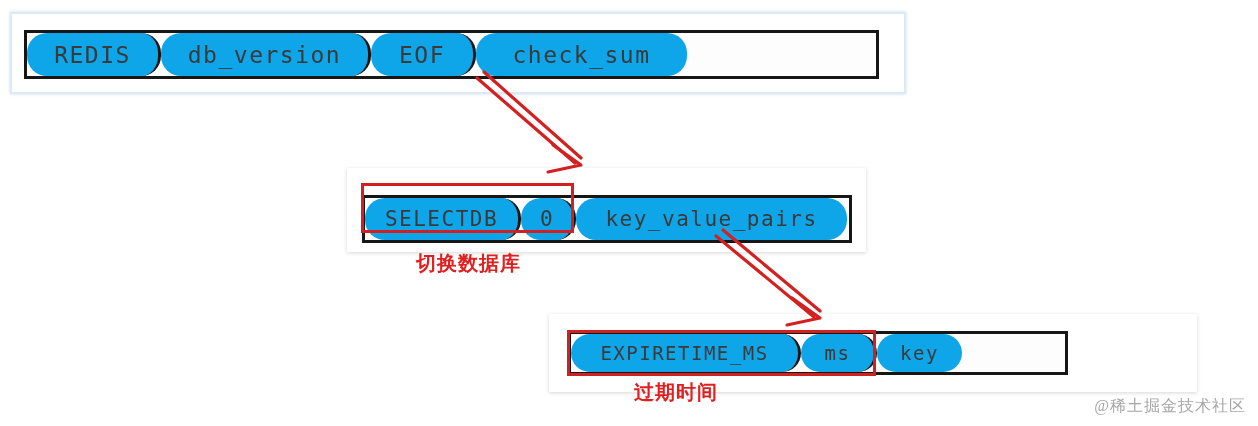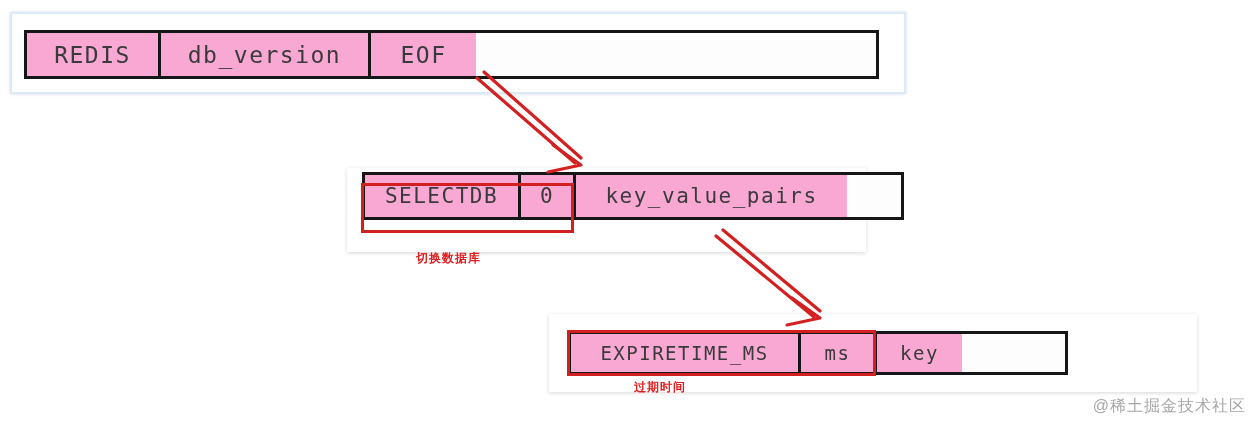--- a/index.html
+++ b/index.html
@@ -56,35 +56,36 @@
   .cell {
     box-sizing: border-box;
     border-right: 3px solid #161616;
     display: flex;
     align-items: center;
     justify-content: center;
     font-family: "DejaVu Sans Mono", "Liberation Mono", monospace;
     color: #3a3a3a;
     white-space: nowrap;
     letter-spacing: 1.5px;
-    background: #f9a8d4;
+    background: #0ea5e9;
+    border-radius: 20px;
   }
   .cell:last-child { border-right: none; }
 
   
   .record-1 {
     left: 24px; top: 30px;
     width: 855px; height: 49px;
   }
   .record-1 .cell { font-size: 23px; }
 
   
   .record-2 {
-    left: 362px; top: 172px;
-    width: 542px; height: 48px;
+    left: 362px; top: 195px;
+    width: 490px; height: 48px;
   }
   .record-2 .cell { font-size: 21px; }
 
   
   .record-3 {
     left: 568px; top: 331px;
     width: 500px; height: 44px;
   }
   .record-3 .cell { font-size: 19px; }
 
@@ -103,21 +104,21 @@
   .redbox-3 {
     left: 567px; top: 330px;
     width: 309px; height: 46px;
   }
 
   
   .caption {
     position: absolute;
     color: #e02020;
     font-family: "DejaVu Sans", sans-serif;
-    font-size: 12px;
+    font-size: 20px;
     font-weight: 600;
     letter-spacing: 1px;
     white-space: nowrap;
   }
   .caption-1 { left: 416px; top: 250px; }
   .caption-2 { left: 634px; top: 379px; text-align: center; }
 
   
   .arrow-svg {
     position: absolute;
@@ -126,37 +127,38 @@
     pointer-events: none;
     overflow: visible;
   }
 
   
   .watermark {
     position: absolute;
     right: 12px;
     top: 396px;
     color: #a6a6a6;
-    font-family: Liberation Sans, sans-serif;
+    font-family: Liberation Serif, serif;
     font-size: 16px;
     letter-spacing: 1px;
     white-space: nowrap;
   }
 </style>
 </head>
 <body>
 
 <div id="diagram">
 
   <div class="panel panel-1"></div>
 
   <div class="record record-1">
     <div class="cell" style="width:134px">REDIS</div>
     <div class="cell" style="width:210px">db_version</div>
     <div class="cell" style="width:105px">EOF</div>
+    <div class="cell" style="width:211px">check_sum</div>
   </div>
 
   <div class="panel panel-2"></div>
 
   <div class="record record-2">
     <div class="cell" style="width:156px">SELECTDB</div>
     <div class="cell" style="width:55px">0</div>
     <div class="cell" style="width:271px">key_value_pairs</div>
   </div>
 

